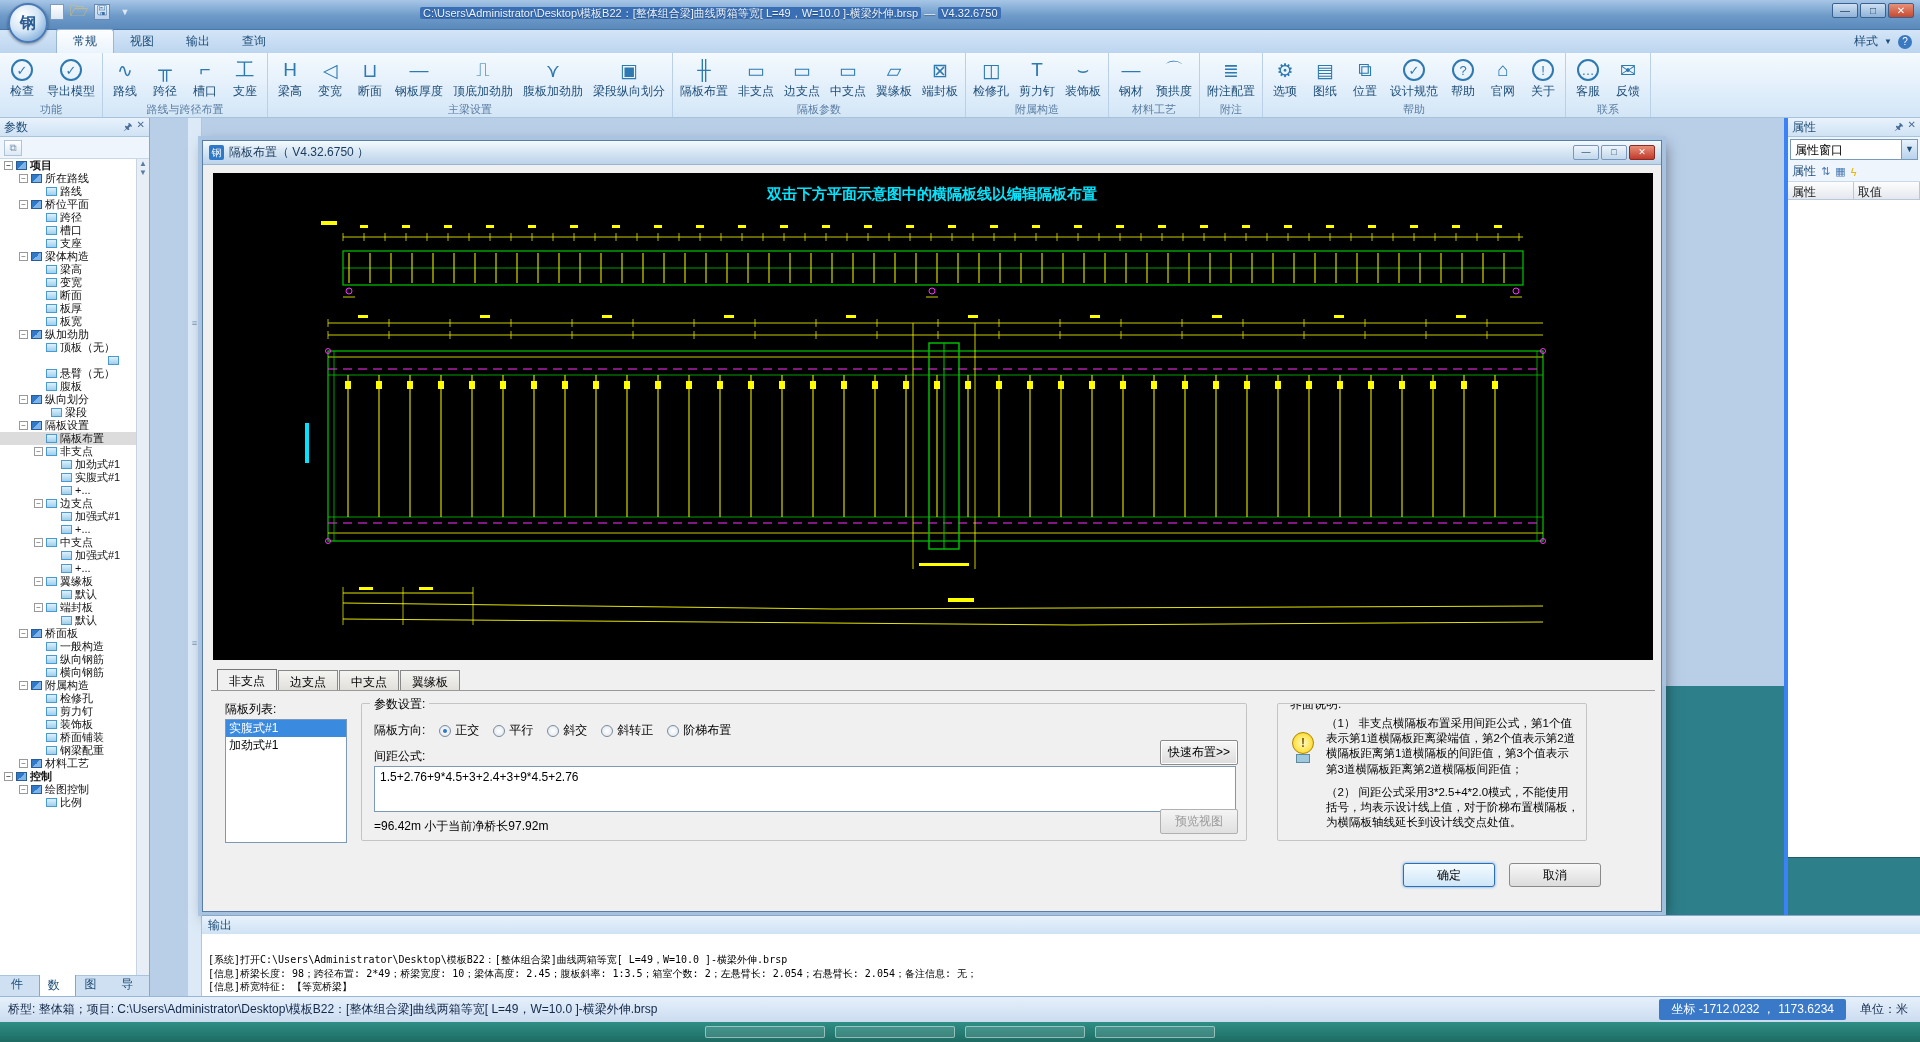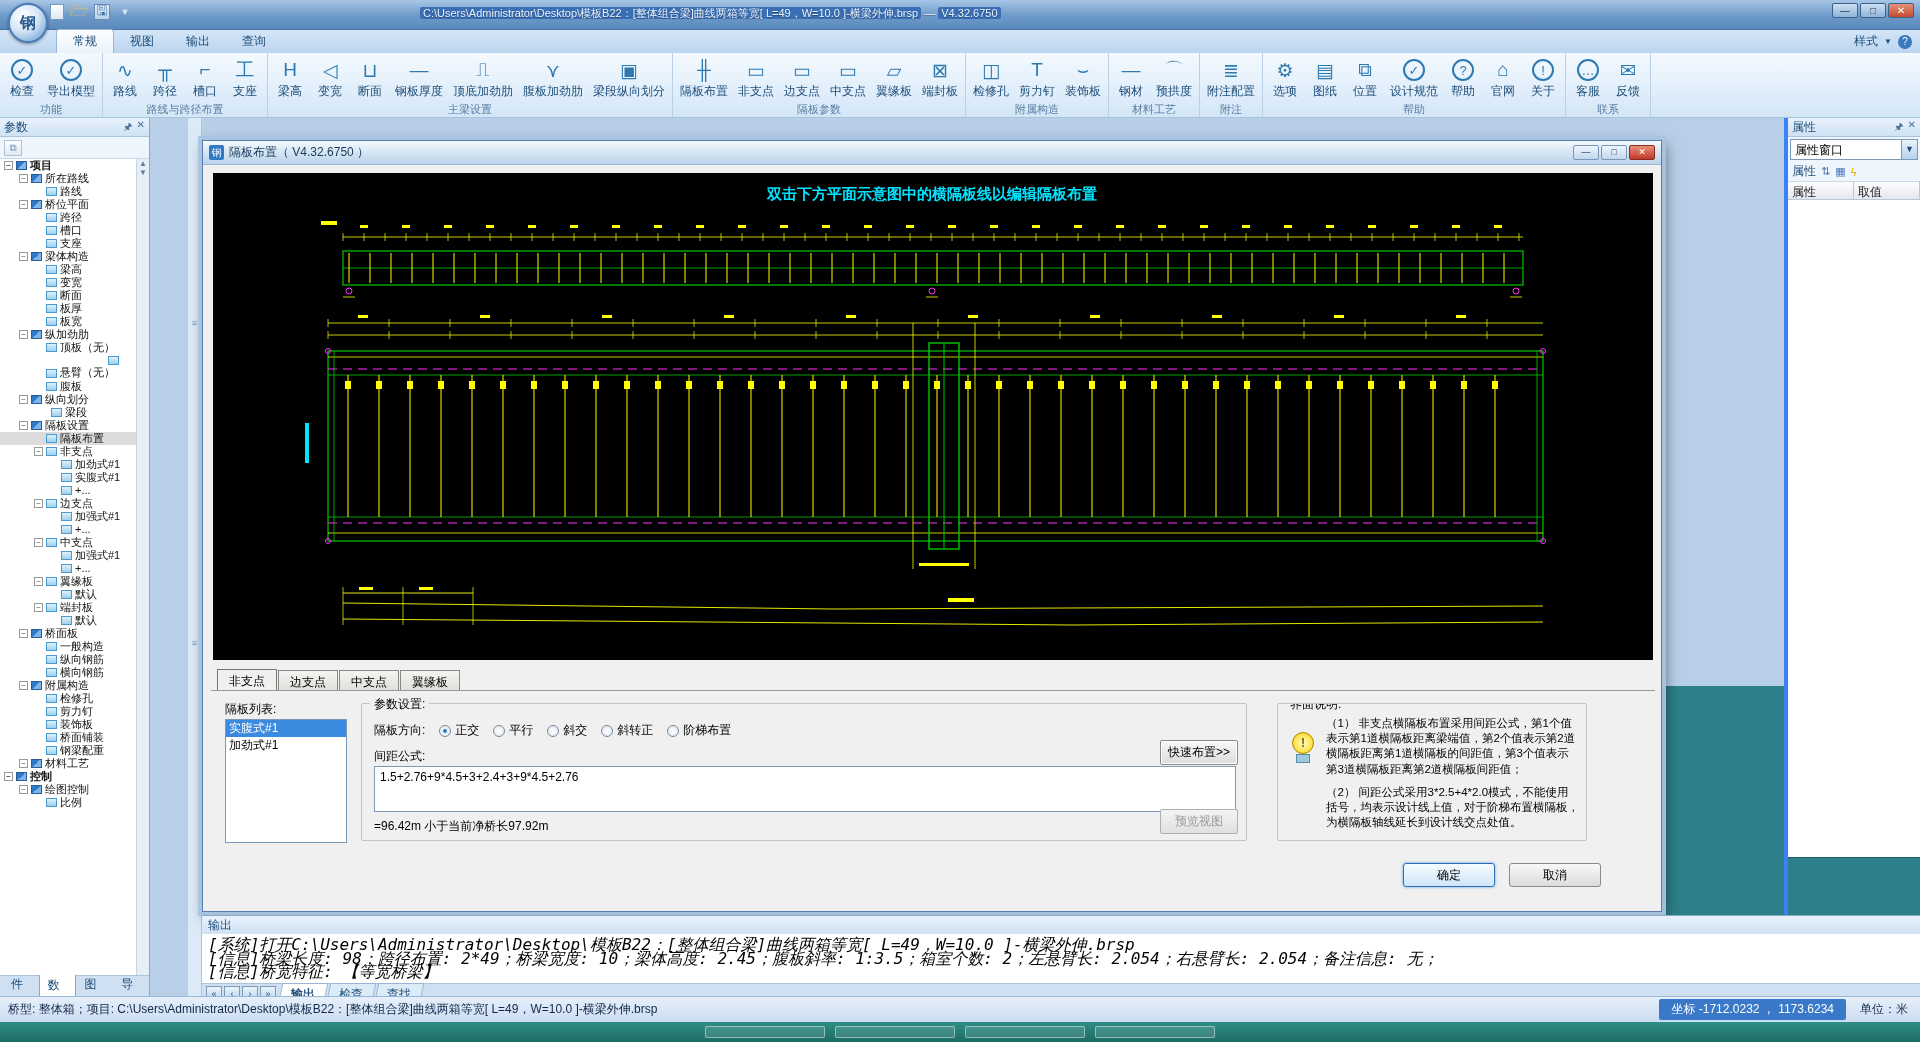--- a/index.html
+++ b/index.html
@@ -144,22 +144,22 @@
   #help-items p{margin-bottom:8px;}
   #dlg-ok{position:absolute;left:1200px;top:722px;width:92px;height:24px;border:1px solid #2d6eb5;border-radius:3px;
     background:linear-gradient(#f4fbff,#cfe6f8);box-shadow:0 0 3px #5aa0e0;text-align:center;line-height:22px;}
   #dlg-cancel{position:absolute;left:1306px;top:722px;width:92px;height:24px;border:1px solid #8a8a8a;border-radius:3px;
     background:linear-gradient(#f8f8f8,#dcdcdc);text-align:center;line-height:22px;}
 
   
   #output{position:absolute;left:202px;top:915px;width:1718px;height:81px;border-top:1px solid #8aa8c6;
     display:flex;flex-direction:column;background:#fff;}
   #out-head{height:18px;background:linear-gradient(#e9f2fc,#cfe2f4);color:#1f4e79;padding:1px 6px;}
-  #out-body{flex:1;font-family:"DejaVu Sans Mono","Liberation Mono",monospace;font-size:16px;
-    line-height:13.5px;padding:4px 6px;color:#000;font-style:italic;}
+  #out-body{flex:1;font-family:"DejaVu Sans Mono","Liberation Mono",monospace;font-size:10px;
+    line-height:13.5px;padding:19px 6px;color:#000;}
   #out-nav{height:22px;background:#cfe0f2;border-top:1px solid #aac4de;display:flex;align-items:center;padding-left:4px;gap:2px;}
   .onav{width:16px;height:16px;background:linear-gradient(#eaf3fc,#b8d2ec);border:1px solid #7a9ab8;
     text-align:center;font-size:9px;line-height:14px;color:#1f4e79;}
   .otab{padding:2px 10px;margin-left:2px;color:#1f4e79;transform:skewX(-12deg);border:1px solid #9ab6d6;border-bottom:none;background:#dcebf8;}
   .otab span{display:inline-block;transform:skewX(12deg);}
   .otab.active{background:#fff;font-weight:bold;}
 
   
   #statusbar{position:absolute;left:0;top:996px;width:1920px;height:26px;
     background:linear-gradient(#e6f0fb,#cbdcf0);border-top:1px solid #9ab6d6;display:flex;align-items:center;
@@ -477,21 +477,21 @@
         <div class="trow" style="padding-left: 34px; align-items: center;">
           <span style="width: 12px; flex: 0 0 auto;"></span>
           <span class="tic leaf"></span>
           <span>顶板（无）</span>
         </div>
         <div class="trow" style="padding-left: 50px; gap: 46px;">
           <span style="width: 12px; flex: 0 0 auto;"></span>
           <span class="tic leaf"></span>
           <span>底板</span>
         </div>
-        <div class="trow" style="padding-left: 34px; font-family: Liberation Mono, monospace;">
+        <div class="trow" style="padding-left: 34px;">
           <span style="width: 12px; flex: 0 0 auto;"></span>
           <span class="tic leaf"></span>
           <span>悬臂（无）</span>
         </div>
         <div class="trow" style="padding-left: 34px;">
           <span style="width: 12px; flex: 0 0 auto;"></span>
           <span class="tic leaf"></span>
           <span>腹板</span>
         </div>
         <div class="trow" style="padding-left: 19px;">

